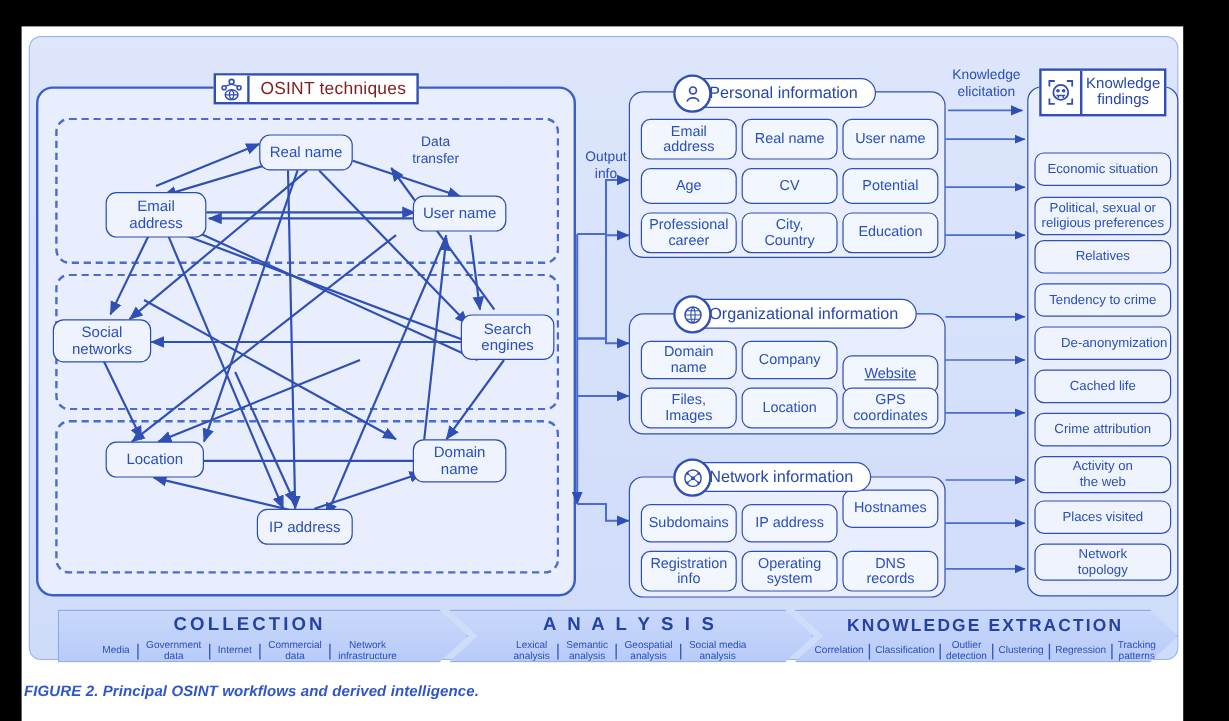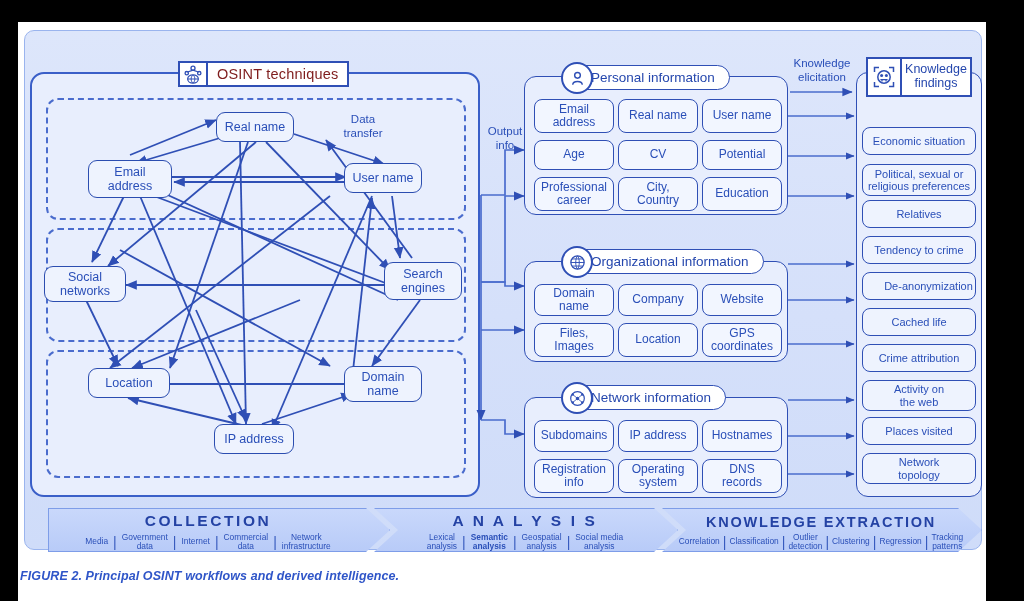--- a/index.html
+++ b/index.html
@@ -400,21 +400,21 @@
     </span>
     <span>Organizational information</span>
   </div>
   <div class="chip" style="left:534px; top:284px; width:80px; height:32px;">
       <span style="white-space:pre-line;">Domain
 name</span>
     </div>
   <div class="chip" style="left:618px; top:284px; width:80px; height:32px;">
       <span style="white-space:pre-line;">Company</span>
     </div>
-  <div class="chip" style="left:702px; top:284px; width:80px; height:32px;">
+  <div class="chip" style="left:702px; top:296px; width:80px; height:32px;text-decoration:underline;">
       <span style="white-space:pre-line;">Website</span>
     </div>
   <div class="chip" style="left:534px; top:323px; width:80px; height:34px;">
       <span style="white-space:pre-line;">Files,
 Images</span>
     </div>
   <div class="chip" style="left:618px; top:323px; width:80px; height:34px;">
       <span style="white-space:pre-line;">Location</span>
     </div>
   <div class="chip" style="left:702px; top:323px; width:80px; height:34px;">
@@ -436,21 +436,21 @@
       </svg>
     </span>
     <span>Network information</span>
   </div>
   <div class="chip" style="left:534px; top:420px; width:80px; height:32px;">
       <span style="white-space:pre-line;">Subdomains</span>
     </div>
   <div class="chip" style="left:618px; top:420px; width:80px; height:32px;">
       <span style="white-space:pre-line;">IP address</span>
     </div>
-  <div class="chip" style="left:702px; top:420px; width:80px; height:32px;">
+  <div class="chip" style="left:702px; top:408px; width:80px; height:32px;">
       <span style="white-space:pre-line;">Hostnames</span>
     </div>
   <div class="chip" style="left:534px; top:459px; width:80px; height:34px;">
       <span style="white-space:pre-line;">Registration
 info</span>
     </div>
   <div class="chip" style="left:618px; top:459px; width:80px; height:34px;">
       <span style="white-space:pre-line;">Operating
 system</span>
     </div>
@@ -533,21 +533,21 @@
   </div>
 
   <div class="chev" style="left:374px; top:508px; width:304px; height:44px;
               clip-path: polygon(0 0, calc(100% - 24px) 0, 100% 50%, calc(100% - 24px) 100%, 0 100%, 24px 50%);
               padding-left:20px; padding-right:22px;">
     <div class="big">A N A L Y S I S</div>
     <div class="subs">
       <div class="sub" style="white-space:pre-line;">Lexical
 analysis</div>
       <div class="divider">|</div>
-      <div class="sub" style="white-space:pre-line;font-weight:bold;">Semantic
+      <div class="sub" style="white-space:pre-line;">Semantic
 analysis</div>
       <div class="divider">|</div>
       <div class="sub" style="white-space:pre-line;">Geospatial
 analysis</div>
       <div class="divider">|</div>
       <div class="sub" style="white-space:pre-line;">Social media
 analysis</div>
     </div>
   </div>
 

